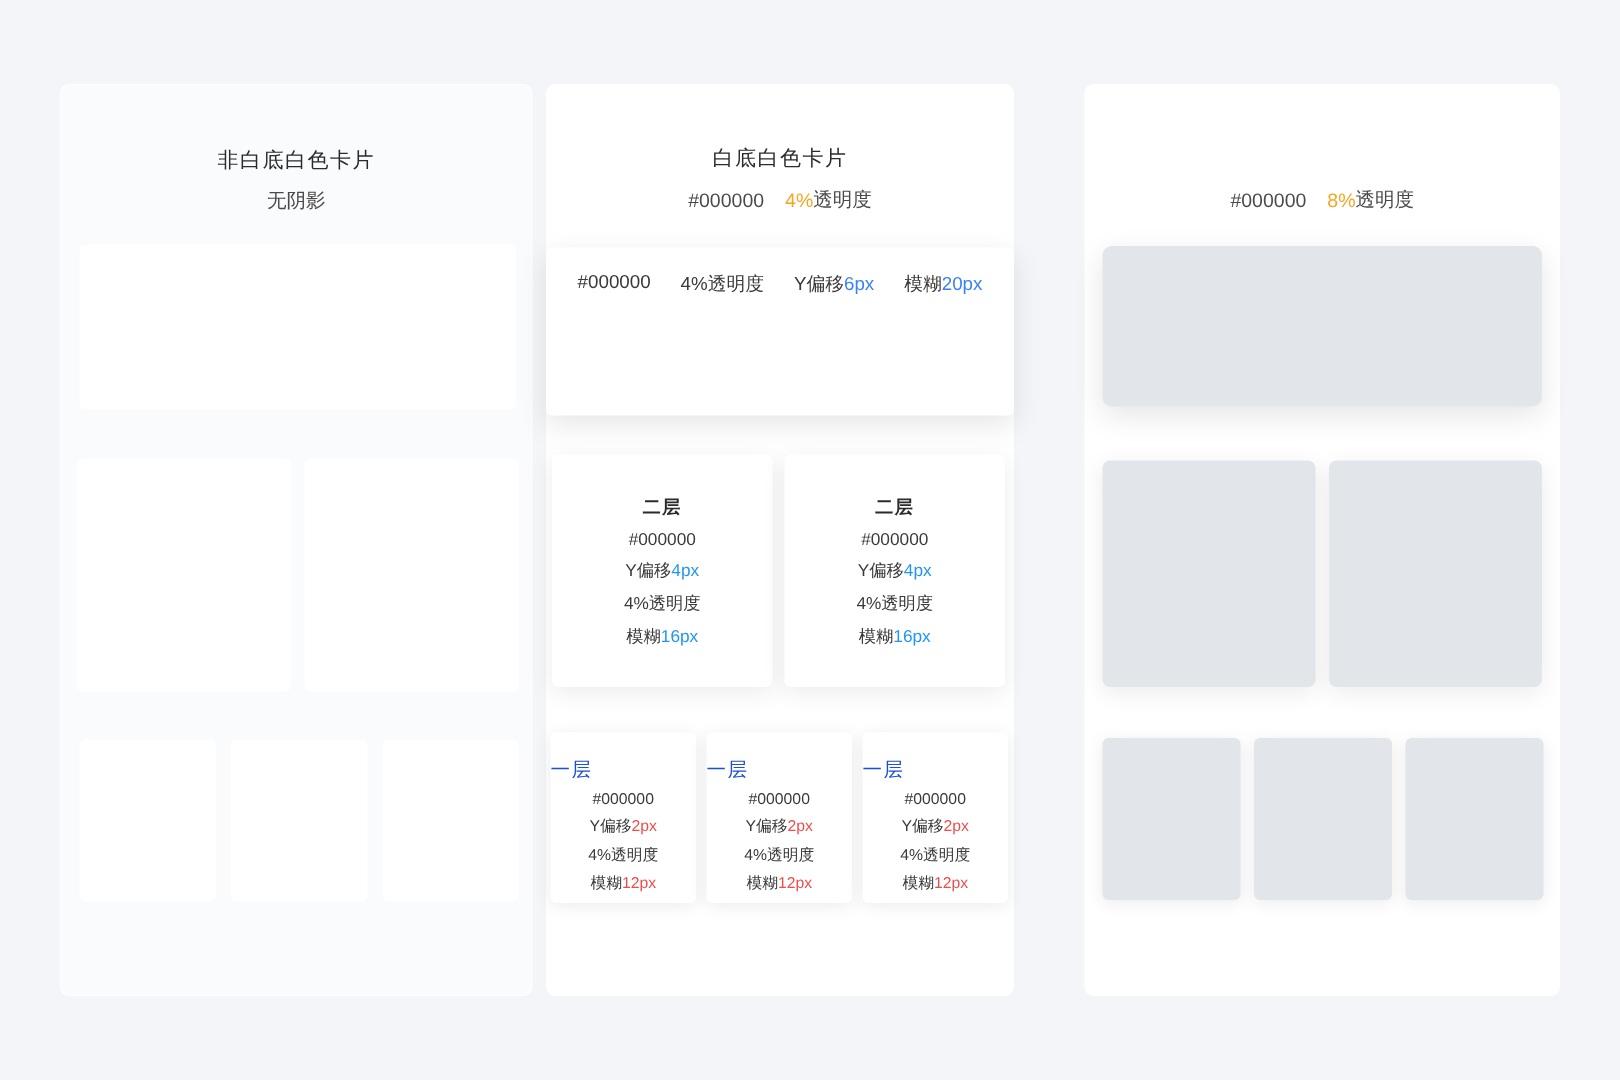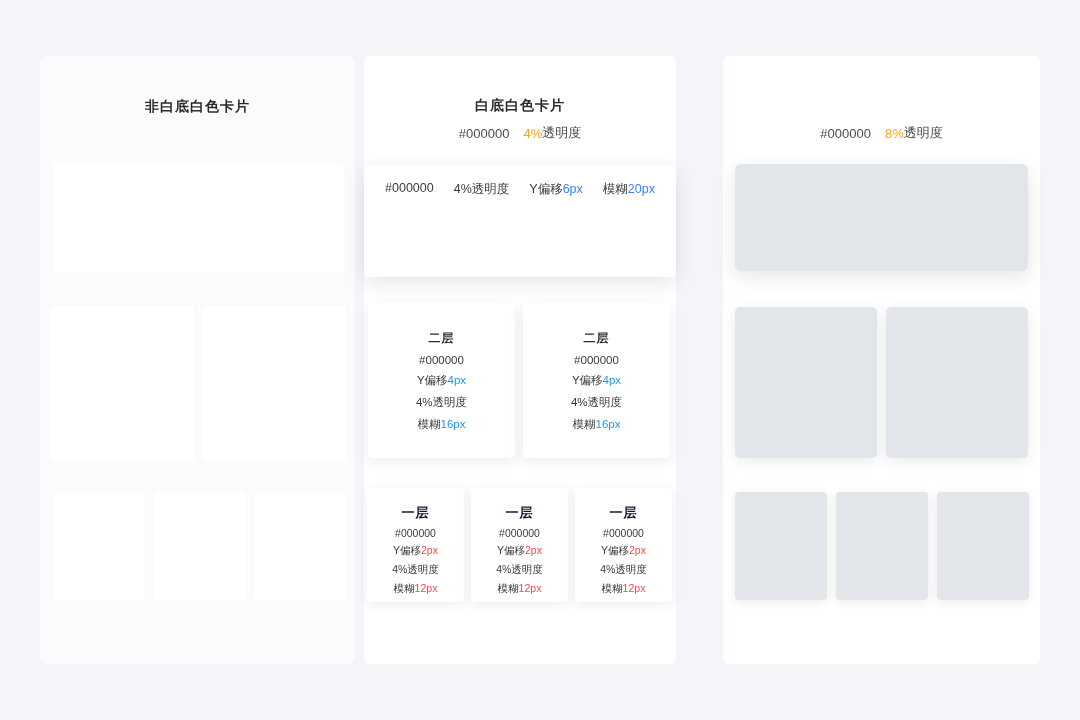--- a/index.html
+++ b/index.html
@@ -18,21 +18,21 @@
   .panel-left{
     left:40px;width:315px;
     background:#FAFBFC;
     border:1px solid #FDFDFE;
   }
   .panel-mid{left:364px;width:312px;background:#FFFFFF;}
   .panel-right{left:723px;width:317px;background:#FFFFFF;}
 
   .panel-title{
     position:absolute;left:0;right:0;top:41px;
-    text-align:center;font-size:14px;font-weight:bold;color:#2b2b2b;
+    text-align:center;font-size:14px;font-weight:normal;color:#2b2b2b;
     letter-spacing:1px;
   }
   .panel-sub{
     position:absolute;left:0;right:0;top:68px;
     text-align:center;font-size:13px;color:#4a4a4a;
     display:flex;justify-content:center;align-items:center;gap:0;
   }
   .panel-sub .gap{display:inline-block;width:14px;}
   .c-orange{color:#F5A623;}
   .c-green{color:#3b82f6;}
@@ -73,21 +73,21 @@
   }
   .mp-two .line{margin-top:7px;text-align:center;font-size:11.5px;color:#3a3a3a;}
   .mp-two .line:first-of-type{margin-top:14px;}
 
   .mp-one{
     top:432px;width:97px;height:114px;
     box-shadow:0 2px 12px rgba(0,0,0,0.08);
   }
   .mp-one.a{left:3px;} .mp-one.b{left:107px;} .mp-one.c{left:211px;}
   .mp-one .head{
-    margin-top:16px;text-align:center;font-size:13px;font-weight:bold;color:#0f172a;
+    margin-top:16px;font-size:13px;font-weight:normal;color:#1d4ed8;
     letter-spacing:1px;
   }
   .mp-one .line{margin-top:5px;text-align:center;font-size:10.5px;color:#3a3a3a;}
   .mp-one .line:first-of-type{margin-top:8px;}
 
   
   .gray{background:#E2E5EA;}
   .rp-big{left:12px;top:108px;width:293px;height:107px;border-radius:6px;
     box-shadow:0 6px 20px rgba(0,0,0,0.10);}
   .rp-sq1{left:12px;top:251px;width:142px;height:151px;border-radius:5px;
@@ -101,20 +101,23 @@
   .rp-s3{left:214px;top:436px;width:92px;height:108px;border-radius:4px;
     box-shadow:0 2px 12px rgba(0,0,0,0.08);}
 </style>
 </head>
 <body>
 
 <div class="stage">
 
   <div class="panel panel-left">
     <div class="panel-title">非白底白色卡片</div>
+    <div class="panel-sub">
+      <span>无阴影</span>
+    </div>
     <div class="card lp-big"></div>
     <div class="card lp-sq1"></div>
     <div class="card lp-sq2"></div>
     <div class="card lp-s1"></div>
     <div class="card lp-s2"></div>
     <div class="card lp-s3"></div>
   </div>
 
   <div class="panel panel-mid">
     <div class="panel-title">白底白色卡片</div>

